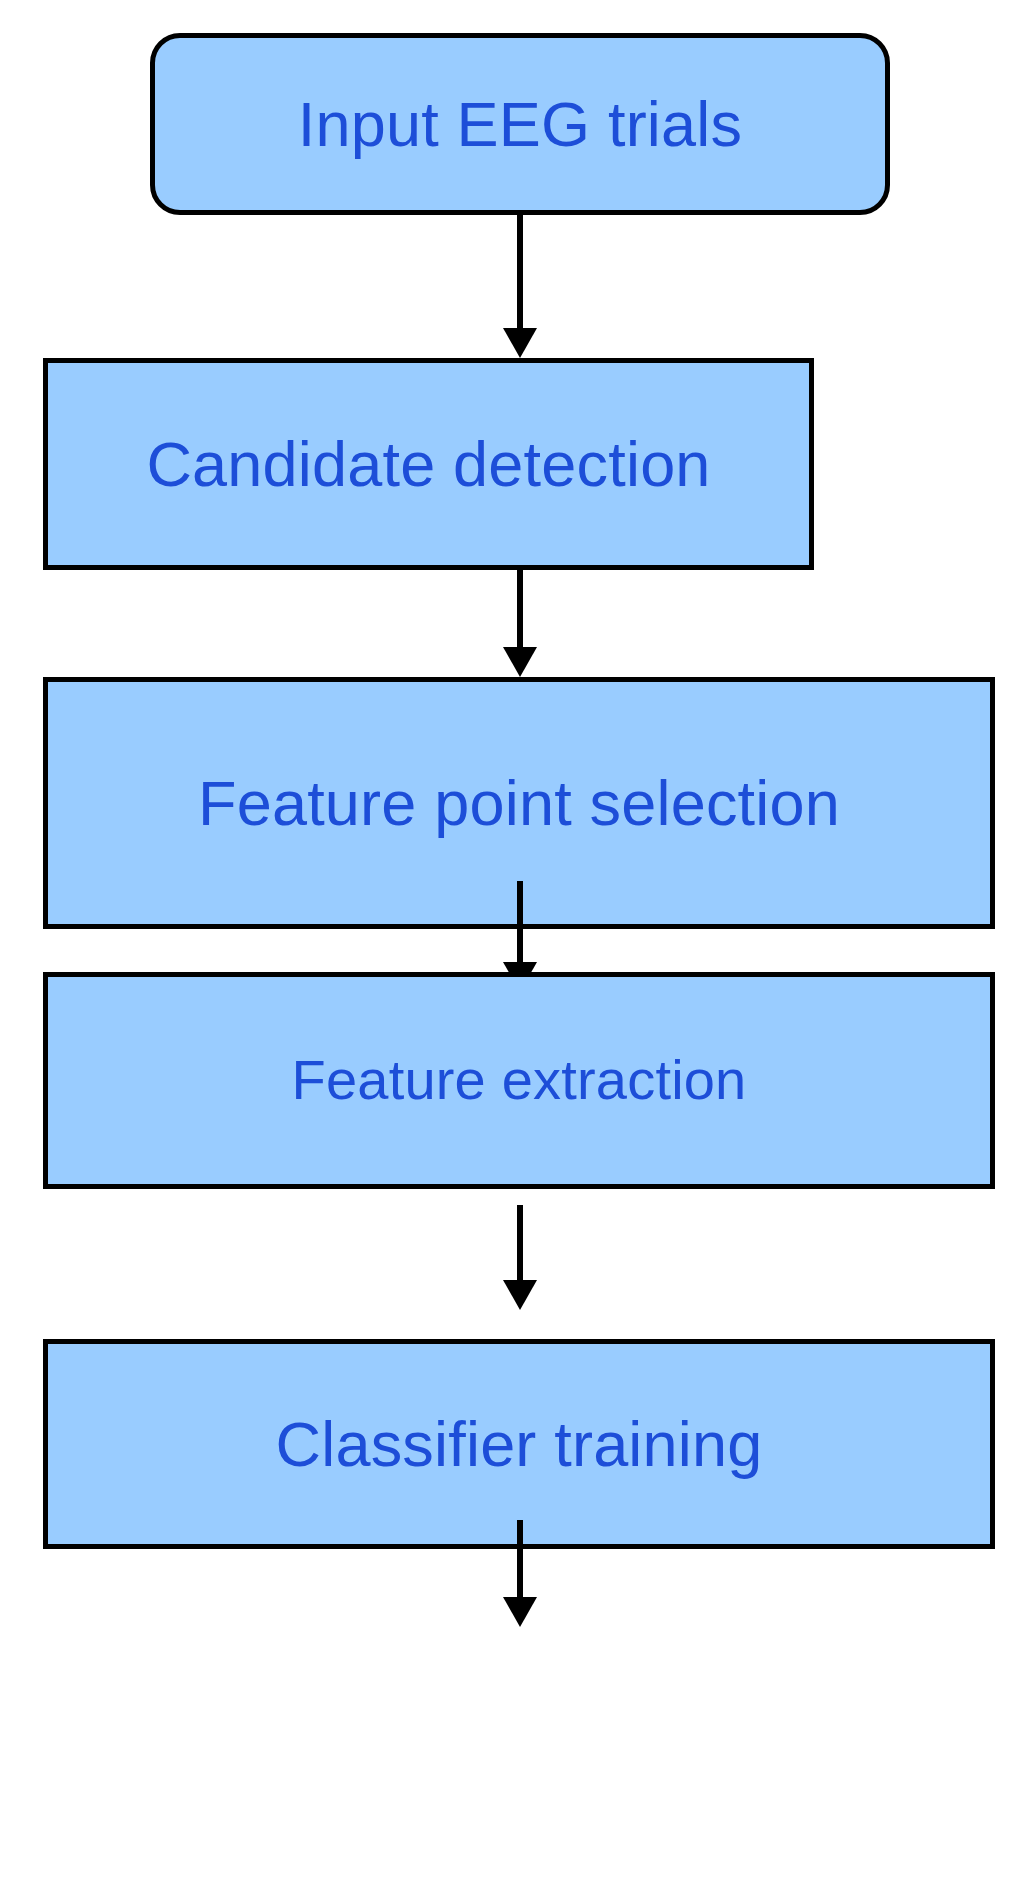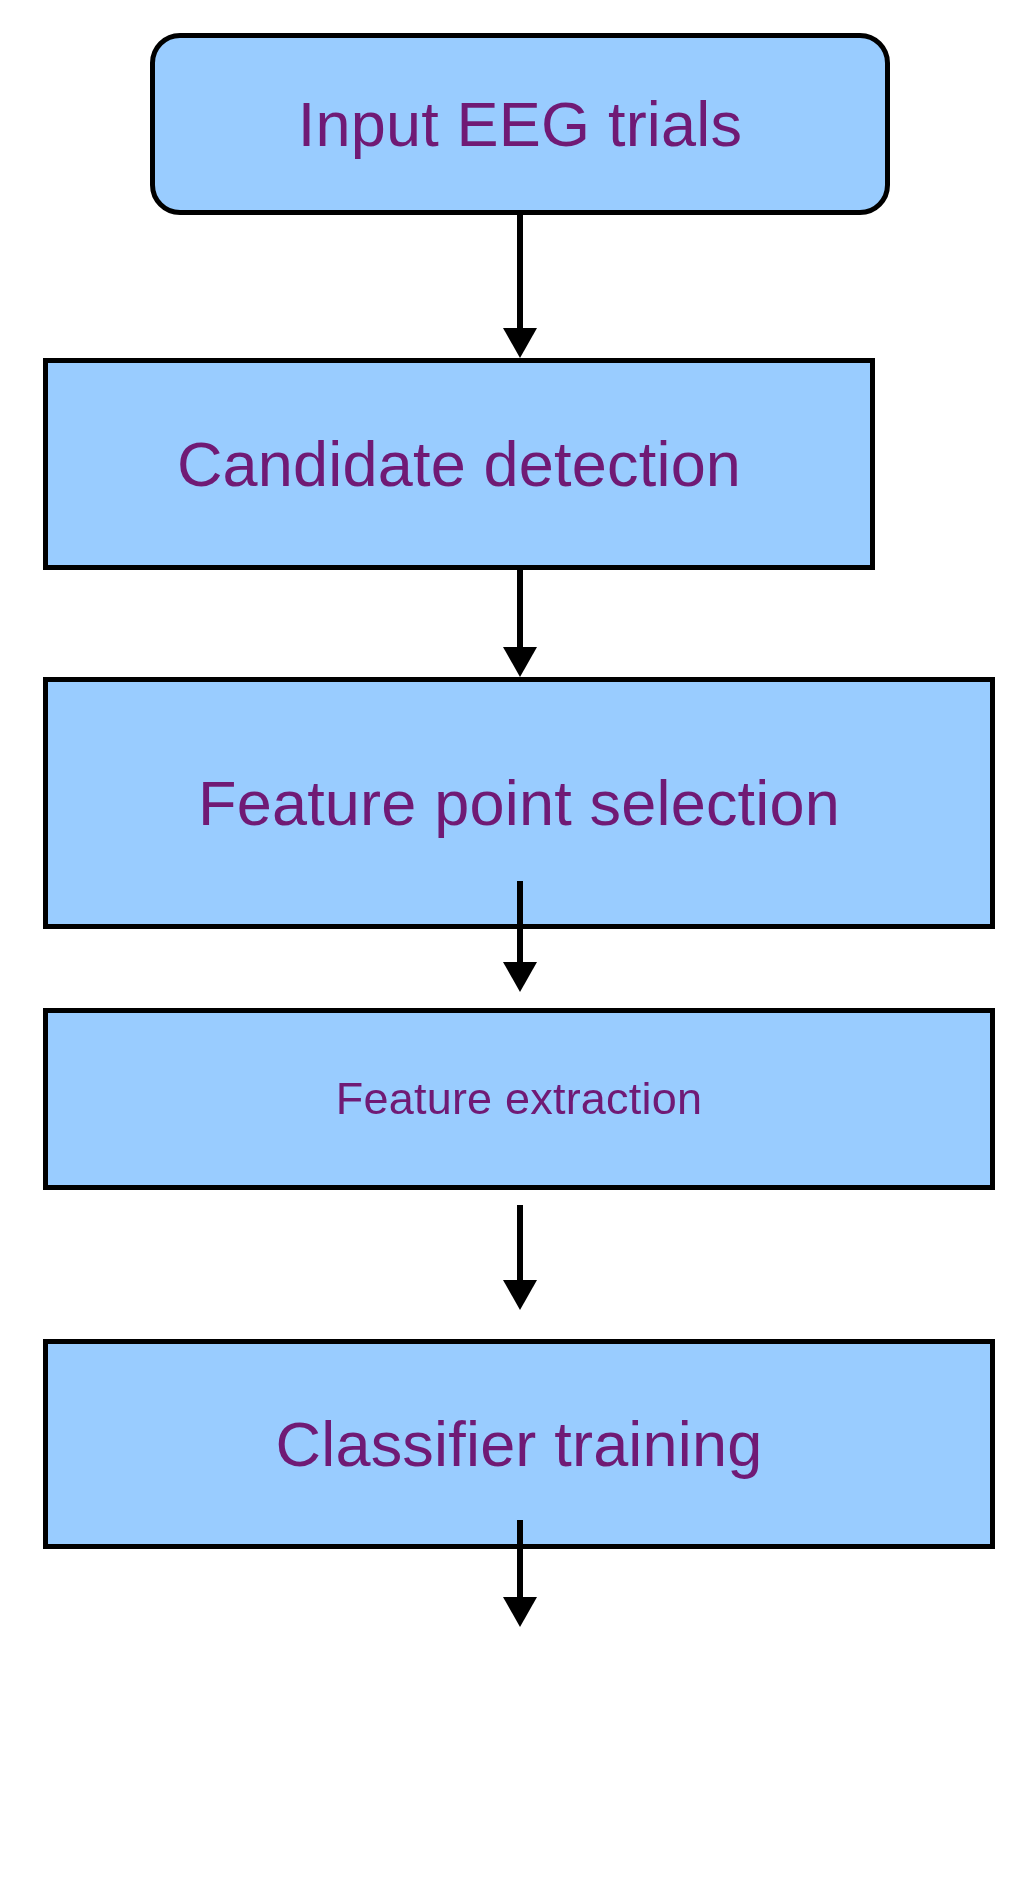--- a/index.html
+++ b/index.html
@@ -19,40 +19,40 @@
     overflow: hidden;
   }
   .node {
     position: absolute;
     box-sizing: border-box;
     background: #99CCFF;
     border: 5px solid #000000;
     display: flex;
     align-items: center;
     justify-content: center;
-    color: #701a75;
+    color: #1d4ed8;
     text-align: right;
     line-height: 1.05;
     letter-spacing: 0.2px;
     -webkit-font-smoothing: none;
   }
   .node.rounded {
     border-radius: 30px;
   }
   .node-label {
     display: block;
     white-space: nowrap;
     font-weight: 400;
   }
 
   
   .node-input-eeg-trials      { left: 150px; top: 33px;   width: 740px;  height: 182px; font-size: 63px; }
-  .node-candidate-detection   { left: 43px;  top: 358px;  width: 832px;  height: 212px; font-size: 63px; }
+  .node-candidate-detection   { left: 43px;  top: 358px;  width: 771px;  height: 212px; font-size: 63px; }
   .node-feature-point-select  { left: 43px;  top: 677px;  width: 952px;  height: 252px; font-size: 63px; }
-  .node-feature-extraction    { left: 43px;  top: 1008px;  width: 952px;  height: 182px; font-size: 45px; }
+  .node-feature-extraction    { left: 43px;  top: 972px;  width: 952px;  height: 217px; font-size: 56px; }
   .node-classifier-training   { left: 43px;  top: 1310px; width: 952px;  height: 210px; font-size: 63px; margin-top: 29px; }
   .node-classification        { left: 43px;  top: 1627px; width: 952px;  height: 213px; font-size: 63px; }
 
   
   .connector {
     position: absolute;
     left: 0;
     width: 1024px;
     pointer-events: none;
   }

